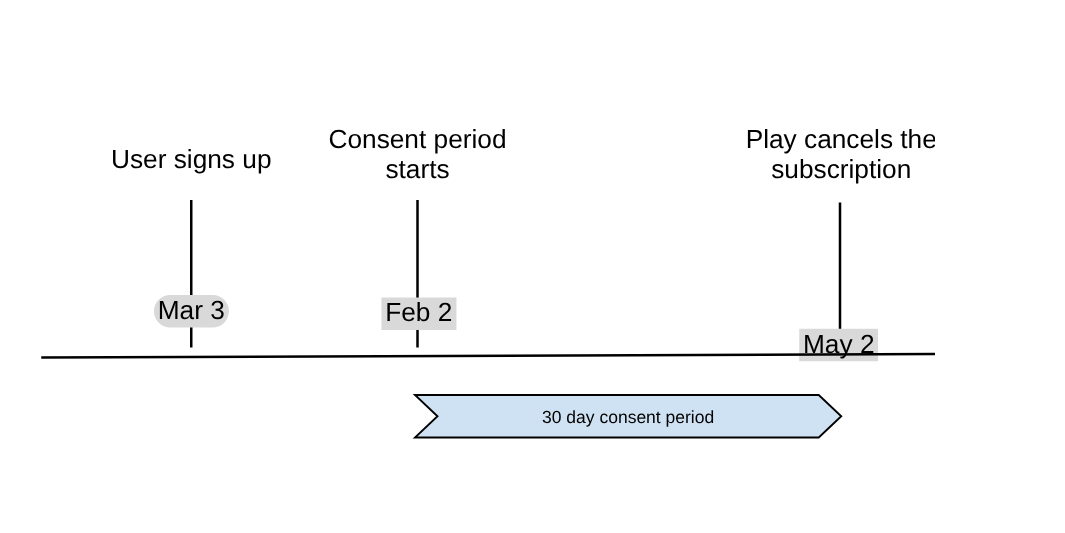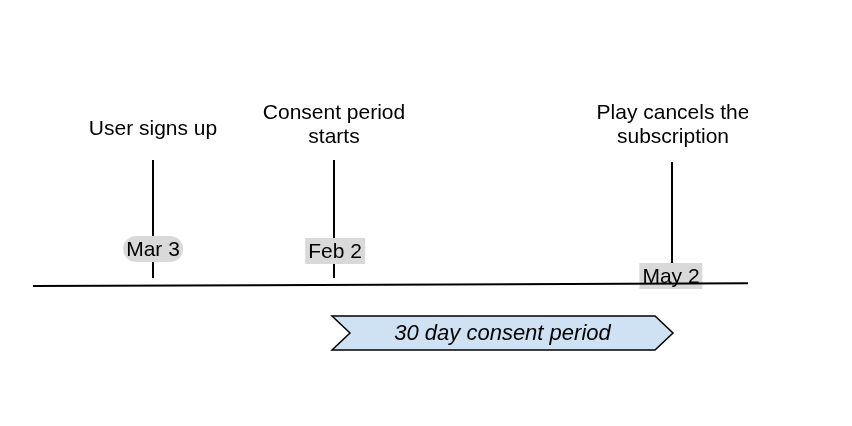--- a/index.html
+++ b/index.html
@@ -55,23 +55,22 @@
     stroke-width: 1.5;
     stroke-linejoin: miter;
   }
   .span-label {
     position: absolute;
     left: 350px; top: 316px;
     width: 305px; height: 34px;
     display: flex;
     align-items: center;
     justify-content: center;
-    font-size: 22px;
+    font-size: 14px;
     white-space: nowrap;
-    font-style: italic;
   }
 </style>
 </head>
 <body>
 
 <div class="canvas">
 
   <div class="event-label" style="left:153px; top:116px; width:200px;">User signs up</div>
   <div class="tick" style="left:152px; top:160px; height:118px;"></div>
   <div class="date-chip" style="left:153px; top:236px;border-radius:13px;">Mar 3</div>

